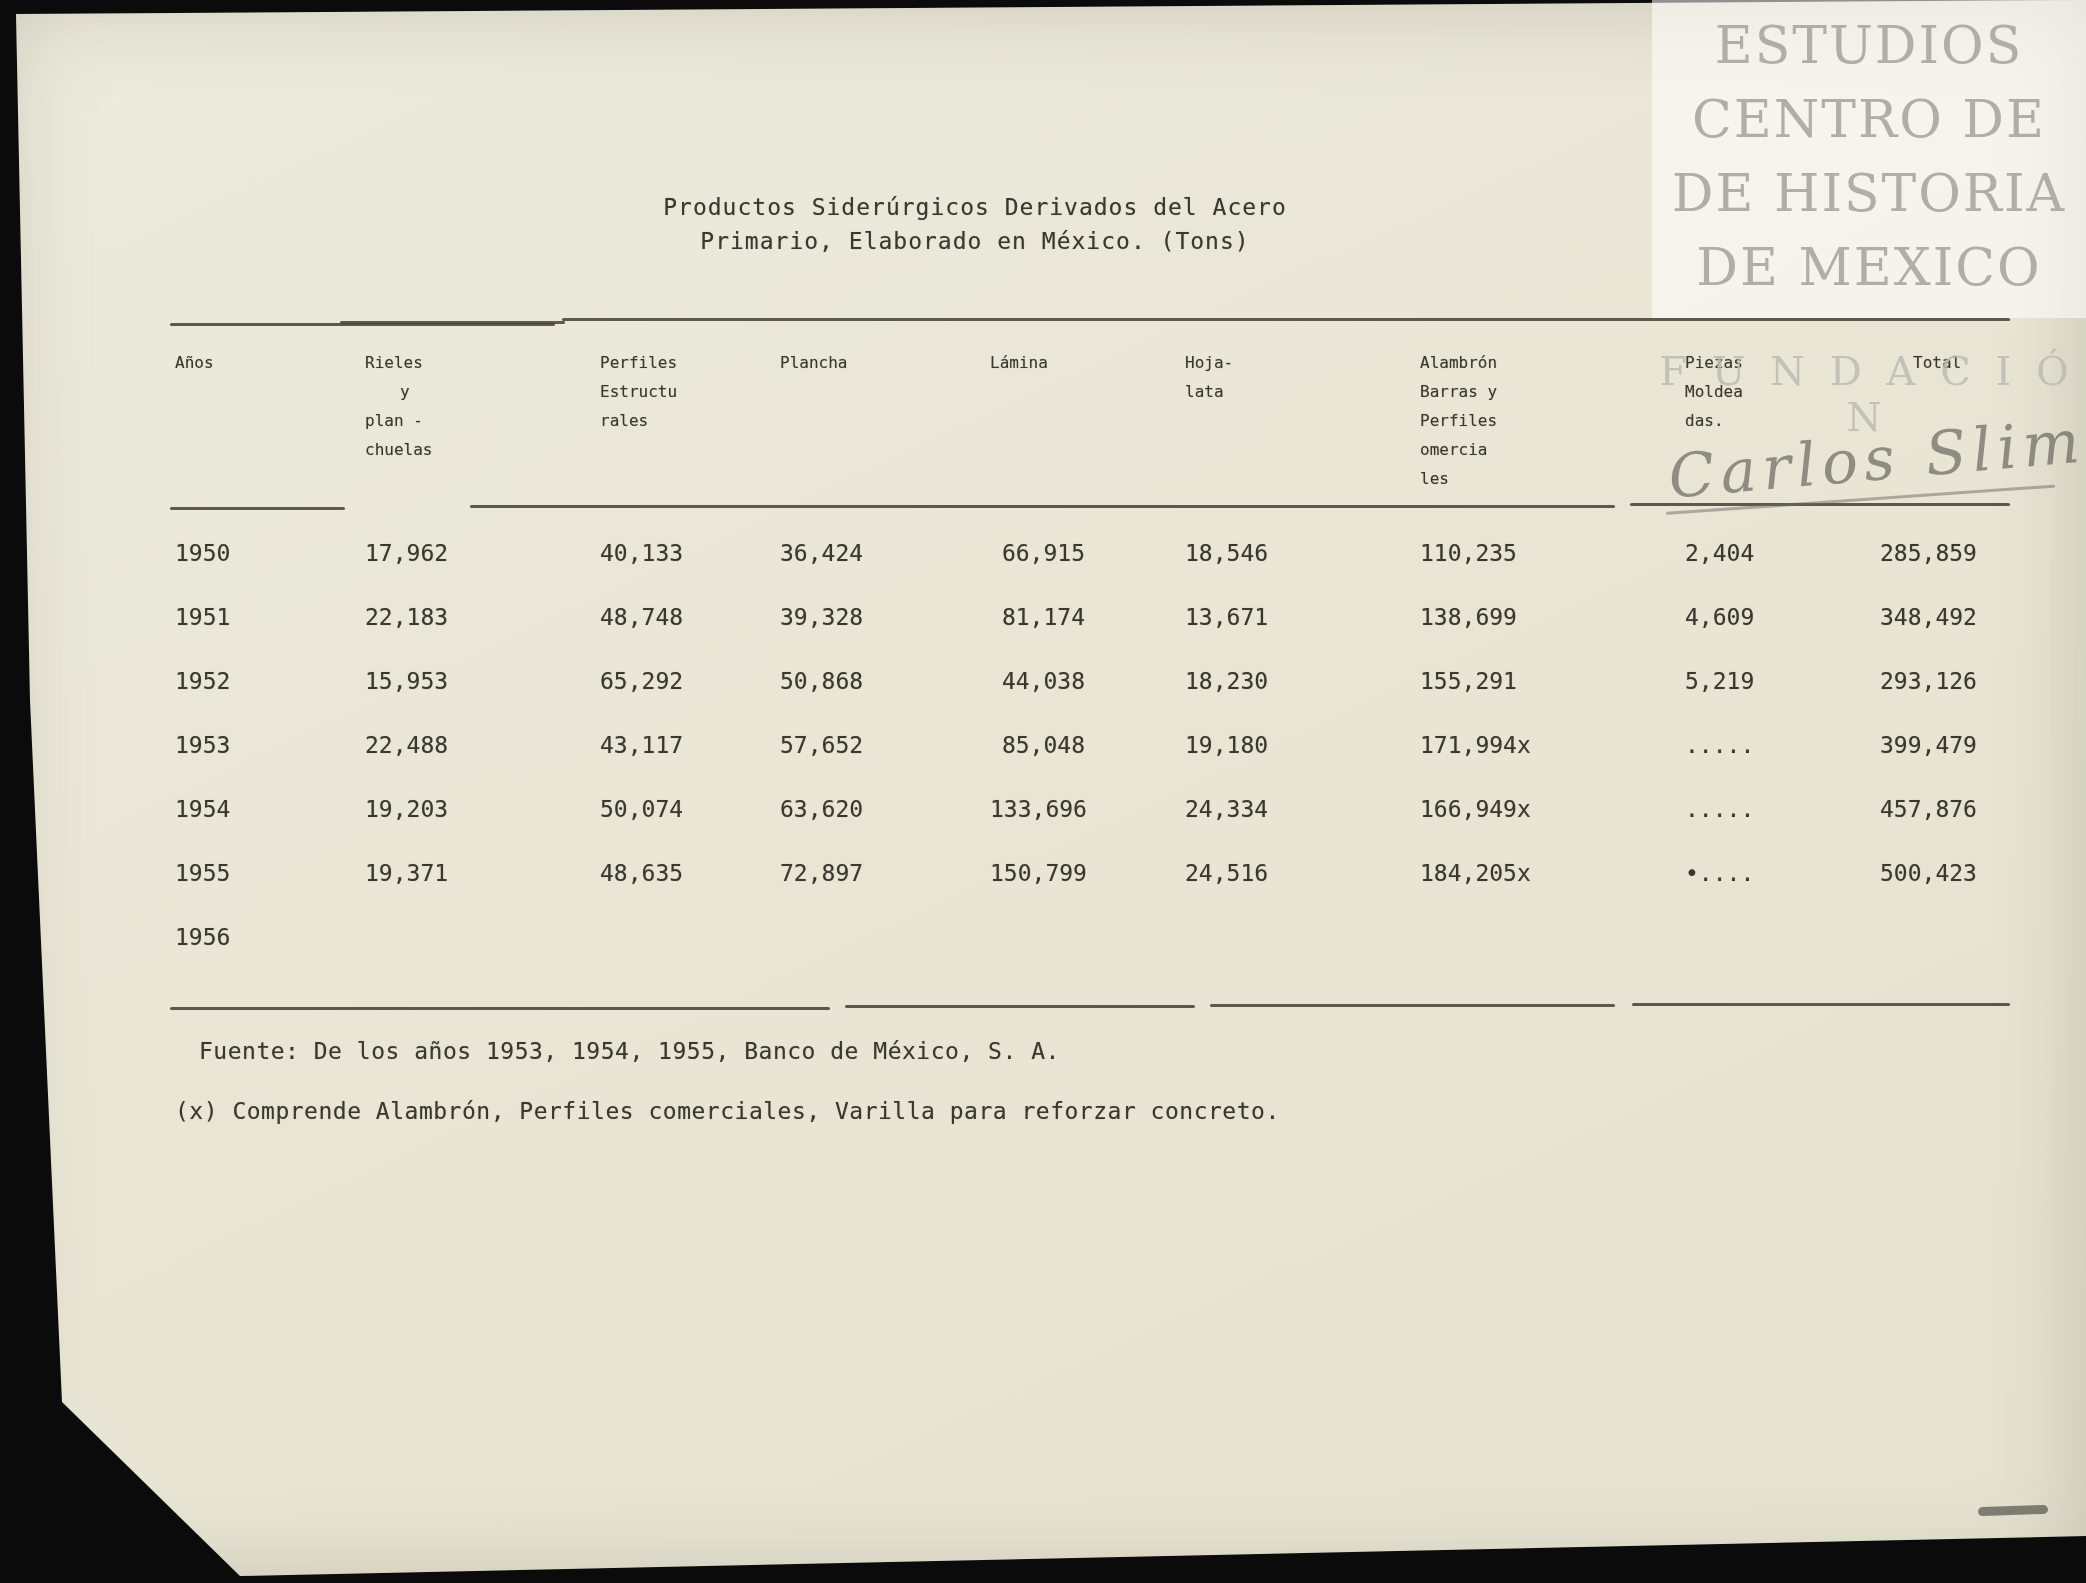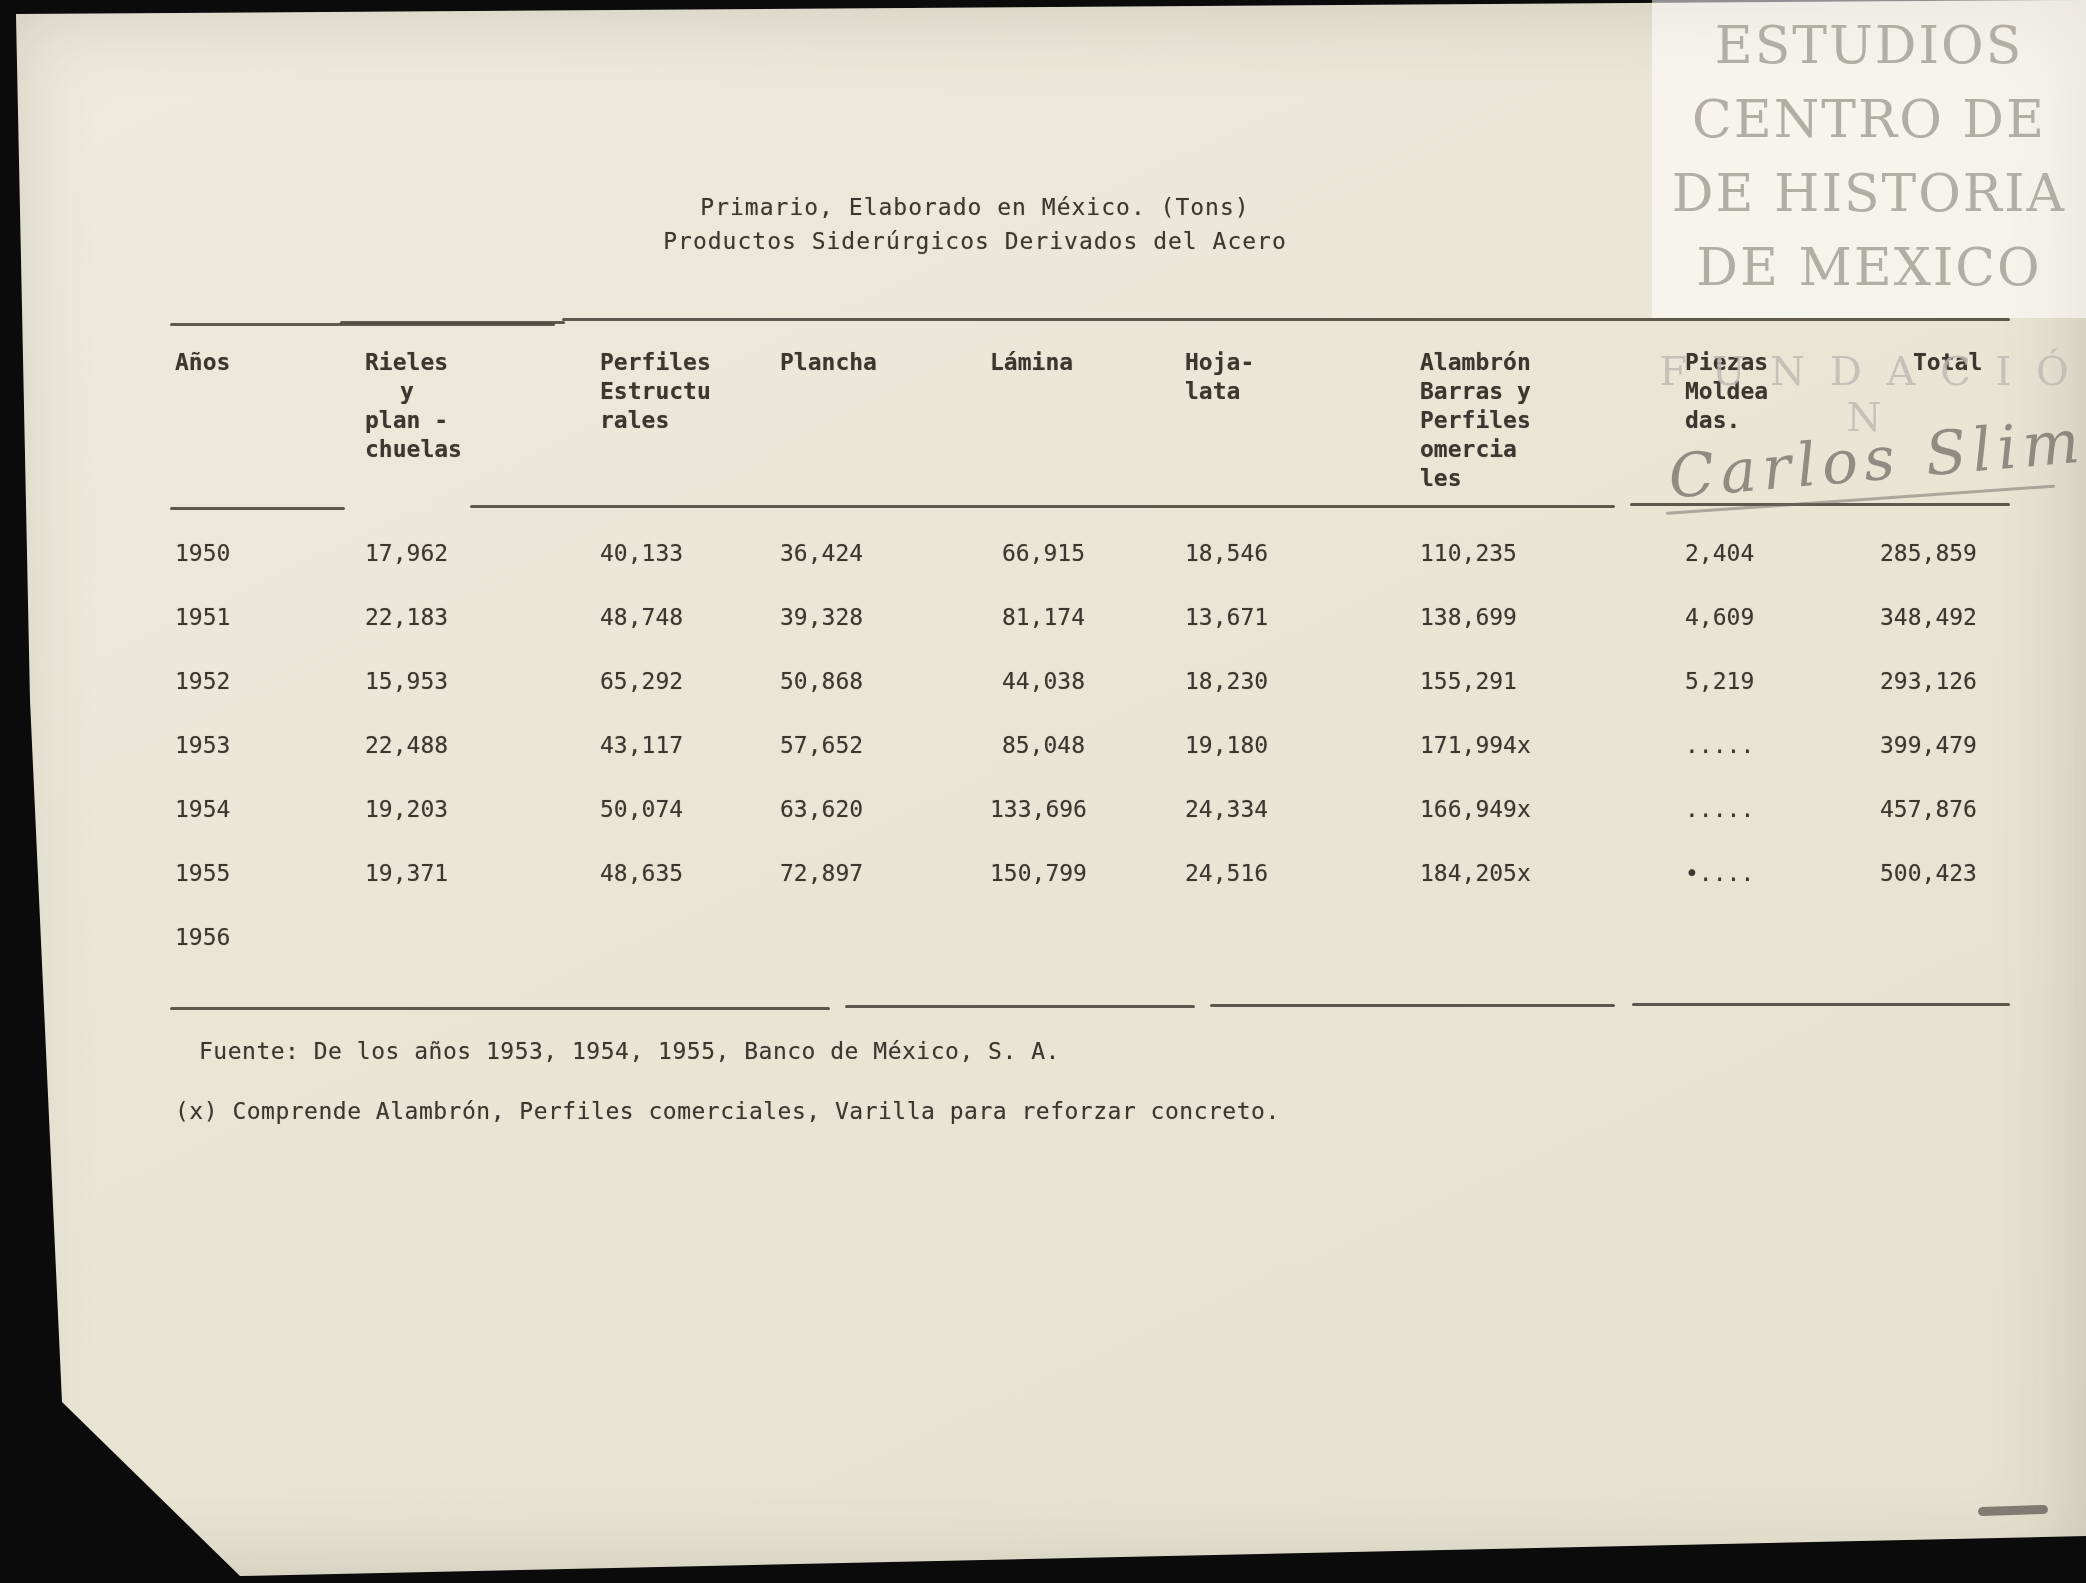--- a/index.html
+++ b/index.html
@@ -8,21 +8,21 @@
   .paper{position:absolute;inset:0;
         background:linear-gradient(155deg,#edebdd 0%,#e9e6d6 45%,#e4e1d0 100%);
         clip-path:polygon(16px 14px,2086px 0px,2086px 1536px,240px 1576px,62px 1402px,30px 700px);}
   .paper::after{content:"";position:absolute;inset:0;pointer-events:none;
         box-shadow:inset 0 0 90px rgba(90,85,65,0.25);}
   .ink{color:#3a372f;text-shadow:0 0 1px rgba(58,55,47,0.35);}
   .title{position:absolute;left:470px;top:190px;width:1010px;text-align:center;
         font-size:23px;line-height:34px;letter-spacing:1px;}
   .rule{position:absolute;height:3px;background:#44403710;background:#443f35;border-radius:2px;opacity:0.85;}
   .thead-row,.trow{display:grid;grid-template-columns:190px 235px 180px 210px 195px 235px 265px 195px 230px;}
-  #table-header{position:absolute;left:175px;top:348px;width:1860px;font-size:23px;font-weight:bold;}
+  #table-header{position:absolute;left:175px;top:348px;width:1860px;font-size:16px;}
   #table-header .tcell{line-height:29px;}
   #table-body{position:absolute;left:175px;top:540px;width:1860px;font-size:23px;}
   #table-body .trow{height:64px;align-items:start;}
   .tcell{white-space:pre;}
   .col4v{text-align:right;padding-right:100px;}
   .col8h{padding-left:33px;}
   .col1h .hline-1{padding-left:35px;} 
   .footnote{position:absolute;left:175px;font-size:23px;letter-spacing:0.5px;}
   .fn1{top:1038px;margin-left:24px;}
   .fn2{top:1098px;}
@@ -44,22 +44,22 @@
   .smudge{position:absolute;left:1978px;top:1506px;width:70px;height:9px;
         background:rgba(45,43,38,0.55);border-radius:5px;transform:rotate(-2deg);}
 </style>
 </head>
 <body>
 
 <div class="page">
   <div class="paper">
 
     <div class="title ink">
+      <div>Productos Siderúrgicos Derivados del Acero</div>
       <div>Primario, Elaborado en México. (Tons)</div>
-      <div>Productos Siderúrgicos Derivados del Acero</div>
     </div>
 
     <div class="rule" style="left:170px;top:323px;width:385px;"></div>
     <div class="rule" style="left:340px;top:321px;width:225px;"></div>
     <div class="rule" style="left:562px;top:318px;width:1448px;"></div>
 
     <div id="table-header" class="ink">
       <div class="thead-row">
           <div class="tcell col0h"><div class="hline-0">Años</div></div>
           <div class="tcell col1h"><div class="hline-0">Rieles</div><div class="hline-1">y</div><div class="hline-2">plan -</div><div class="hline-3">chuelas</div></div>

